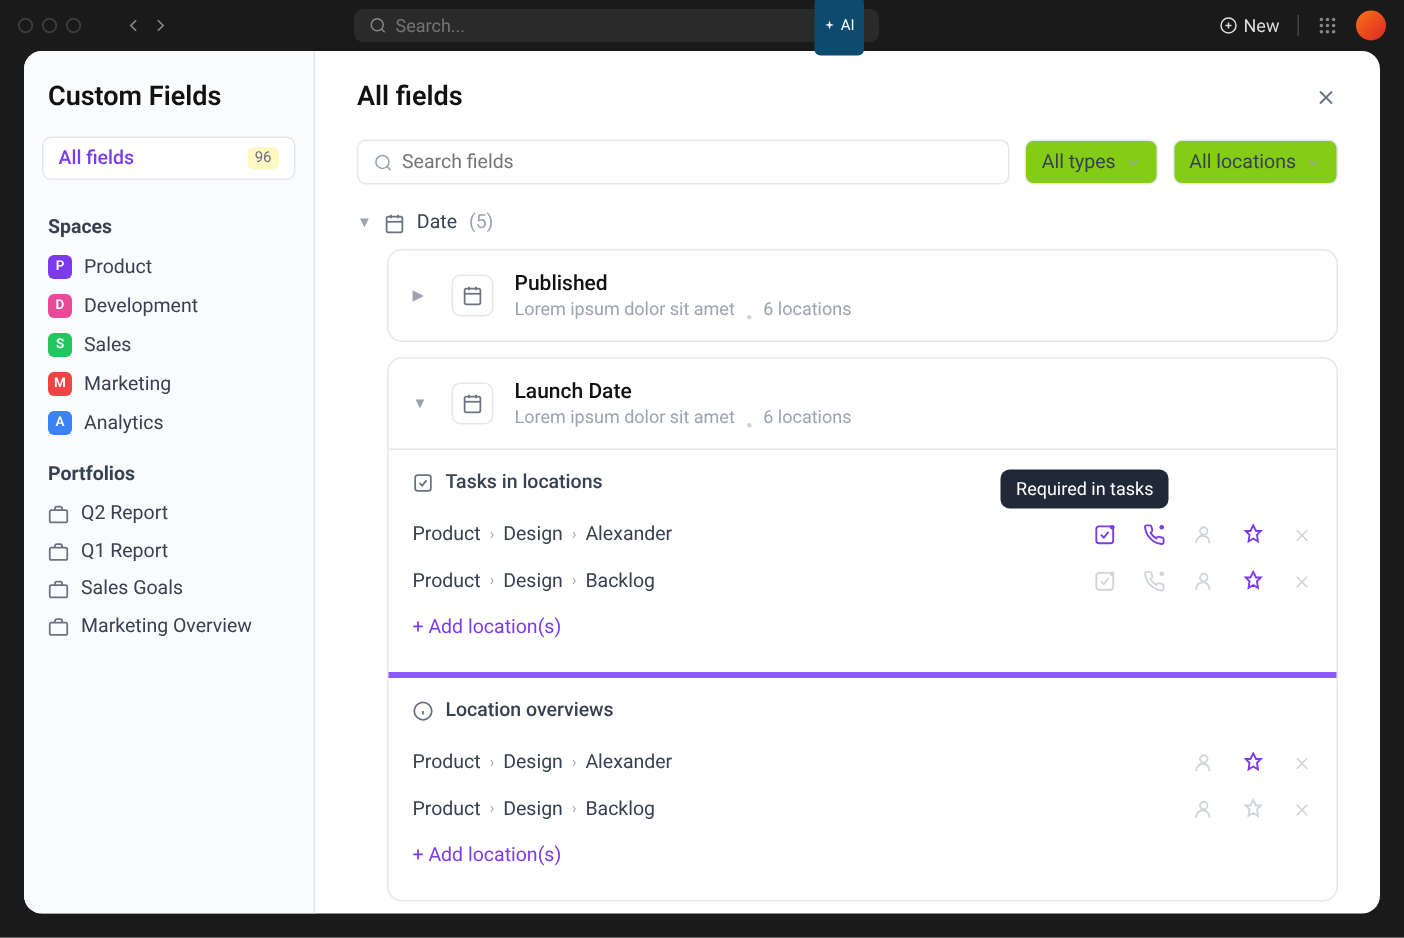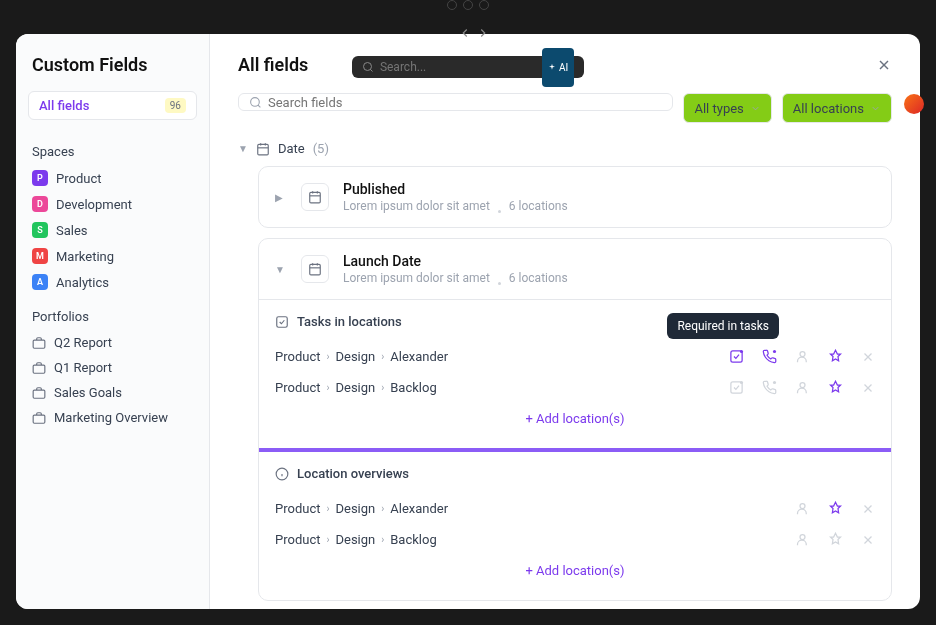--- a/index.html
+++ b/index.html
@@ -1,17 +1,17 @@
 <!DOCTYPE html>
 <html><head>
 <meta charset="utf-8">
 <style>
 * { margin: 0; padding: 0; box-sizing: border-box; font-family: -apple-system, BlinkMacSystemFont, "Segoe UI", Roboto, sans-serif; }
 body { background: #1a1a1a; width: 936px; height: 625px; overflow: hidden; }
-.titlebar { height: 34px; background: #1a1a1a; display: flex; align-items: center; padding: 0 12px; gap: 16px; flex-direction: column; }
+.titlebar { height: 34px; background: #1a1a1a; display: flex; align-items: center; padding: 0 12px; gap: 16px; }
 .traffic-lights { display: flex; gap: 6px; }
 .tl { width: 10px; height: 10px; border-radius: 50%; border: 1px solid #444; }
 .nav-arrows { display: flex; gap: 4px; margin-left: 12px; }
 .nav-arrow { color: #888; cursor: pointer; display: flex; align-items: center; }
 .search-bar { flex: 1; max-width: 350px; margin: 0 auto; background: #2a2a2a; border-radius: 6px; height: 22px; display: flex; align-items: center; padding: 0 10px; gap: 6px; }
 .search-bar input { background: transparent; border: none; color: #888; font-size: 12px; flex: 1; outline: none; }
 .ai-badge { background: #0c4a6e; color: white; font-size: 10px; padding: 14px 6px; border-radius: 4px; display: flex; align-items: center; gap: 3px; }
 .titlebar-right { display: flex; align-items: center; gap: 12px; margin-left: auto; }
 .new-btn { color: #ddd; font-size: 12px; display: flex; align-items: center; gap: 4px; cursor: pointer; }
 .grid-icon { color: #888; cursor: pointer; }
@@ -19,31 +19,31 @@
 .divider-v { width: 1px; height: 14px; background: #444; }
 
 .app-body { background: #1a1a1a; padding: 0 16px 16px; height: calc(625px - 34px); }
 .content-area { background: white; border-radius: 12px; height: 100%; display: flex; overflow: hidden; }
 
 .sidebar { width: 194px; background: #fafbfc; border-right: 1px solid #e5e7eb; padding: 20px 12px; }
 .sidebar h1 { font-size: 18px; font-weight: 600; color: #111; margin-bottom: 16px; padding-left: 4px; }
 .all-fields-pill { background: white; border: 1px solid #e5e7eb; border-radius: 6px; padding: 6px 10px; display: flex; justify-content: space-between; align-items: center; margin-bottom: 16px; cursor: pointer; }
 .all-fields-pill .label { color: #7c3aed; font-size: 13px; font-weight: 500; }
 .all-fields-pill .count { background: #fef9c3; color: #6b7280; font-size: 10px; padding: 2px 5px; border-radius: 4px; }
-.section-label { font-size: 13px; color: #374151; font-weight: 400; margin: 24px 0 6px 4px; }
+.section-label { font-size: 13px; color: #374151; font-weight: 700; margin: 24px 0 6px 4px; }
 .sidebar-item { display: flex; align-items: center; gap: 8px; padding: 5px 4px; font-size: 13px; color: #374151; cursor: pointer; border-radius: 4px; }
 .space-icon { width: 16px; height: 16px; border-radius: 4px; display: flex; align-items: center; justify-content: center; color: white; font-size: 9px; font-weight: 600; }
 .portfolio-icon { width: 14px; height: 14px; color: #6b7280; }
 
 .main { flex: 1; padding: 20px 28px; overflow-y: auto; }
 .main-header { display: flex; align-items: center; justify-content: space-between; margin-bottom: 18px; }
 .main-header h2 { font-size: 18px; font-weight: 600; color: #111; }
 .close-x { color: #6b7280; cursor: pointer; }
 .filter-row { display: flex; gap: 10px; margin-bottom: 18px; }
-.search-fields { flex: 1; border: 1px solid #e5e7eb; border-radius: 6px; height: 18px; display: flex; align-items: center; padding: 0 10px; gap: 6px; }
+.search-fields { flex: 1; border: 1px solid #e5e7eb; border-radius: 6px; height: 30px; display: flex; align-items: center; padding: 0 10px; gap: 6px; }
 .search-fields input { border: none; outline: none; font-size: 13px; flex: 1; color: #374151; }
 .dropdown-btn { border: 1px solid #e5e7eb; border-radius: 6px; height: 30px; padding: 0 10px; display: flex; align-items: center; gap: 6px; font-size: 13px; color: #374151; cursor: pointer; background: #84cc16; }
 
 .group-header { display: flex; align-items: center; gap: 8px; font-size: 13px; color: #374151; margin-bottom: 10px; }
 .group-header .count { color: #9ca3af; }
 .caret { color: #9ca3af; font-size: 10px; }
 
 .field-card { border: 1px solid #e5e7eb; border-radius: 10px; margin-left: 20px; margin-bottom: 10px; }
 .field-row { display: flex; align-items: center; gap: 14px; padding: 14px 16px; }
 .field-row .expand { color: #9ca3af; cursor: pointer; width: 12px; font-size: 10px; }
@@ -58,21 +58,21 @@
 .sub-section:first-child { border-top: none; }
 .sub-header { display: flex; align-items: center; gap: 8px; font-size: 13px; color: #374151; font-weight: 500; margin-bottom: 12px; }
 .breadcrumb-row { display: flex; align-items: center; justify-content: space-between; padding: 8px 0; font-size: 13px; }
 .breadcrumb { display: flex; align-items: center; gap: 6px; color: #374151; }
 .breadcrumb .chev { color: #9ca3af; font-size: 10px; }
 .row-actions { display: flex; align-items: center; gap: 18px; position: relative; }
 .action-icon { color: #d1d5db; cursor: pointer; display: flex; }
 .action-icon.active { color: #7c3aed; }
 .action-icon.close { color: #d1d5db; }
 .tooltip { position: absolute; top: -36px; right: 96px; background: #1f2937; color: white; font-size: 12px; padding: 6px 10px; border-radius: 6px; white-space: nowrap; }
-.add-location { color: #7c3aed; font-size: 13px; padding: 8px 0; cursor: pointer; text-align: center; }
+.add-location { color: #7c3aed; font-size: 13px; padding: 8px 0; cursor: pointer; }
 
 svg { display: block; }
 </style>
 </head>
 <body>
 
 <div class="titlebar">
   <div class="traffic-lights">
     <div class="tl"></div>
     <div class="tl"></div>

